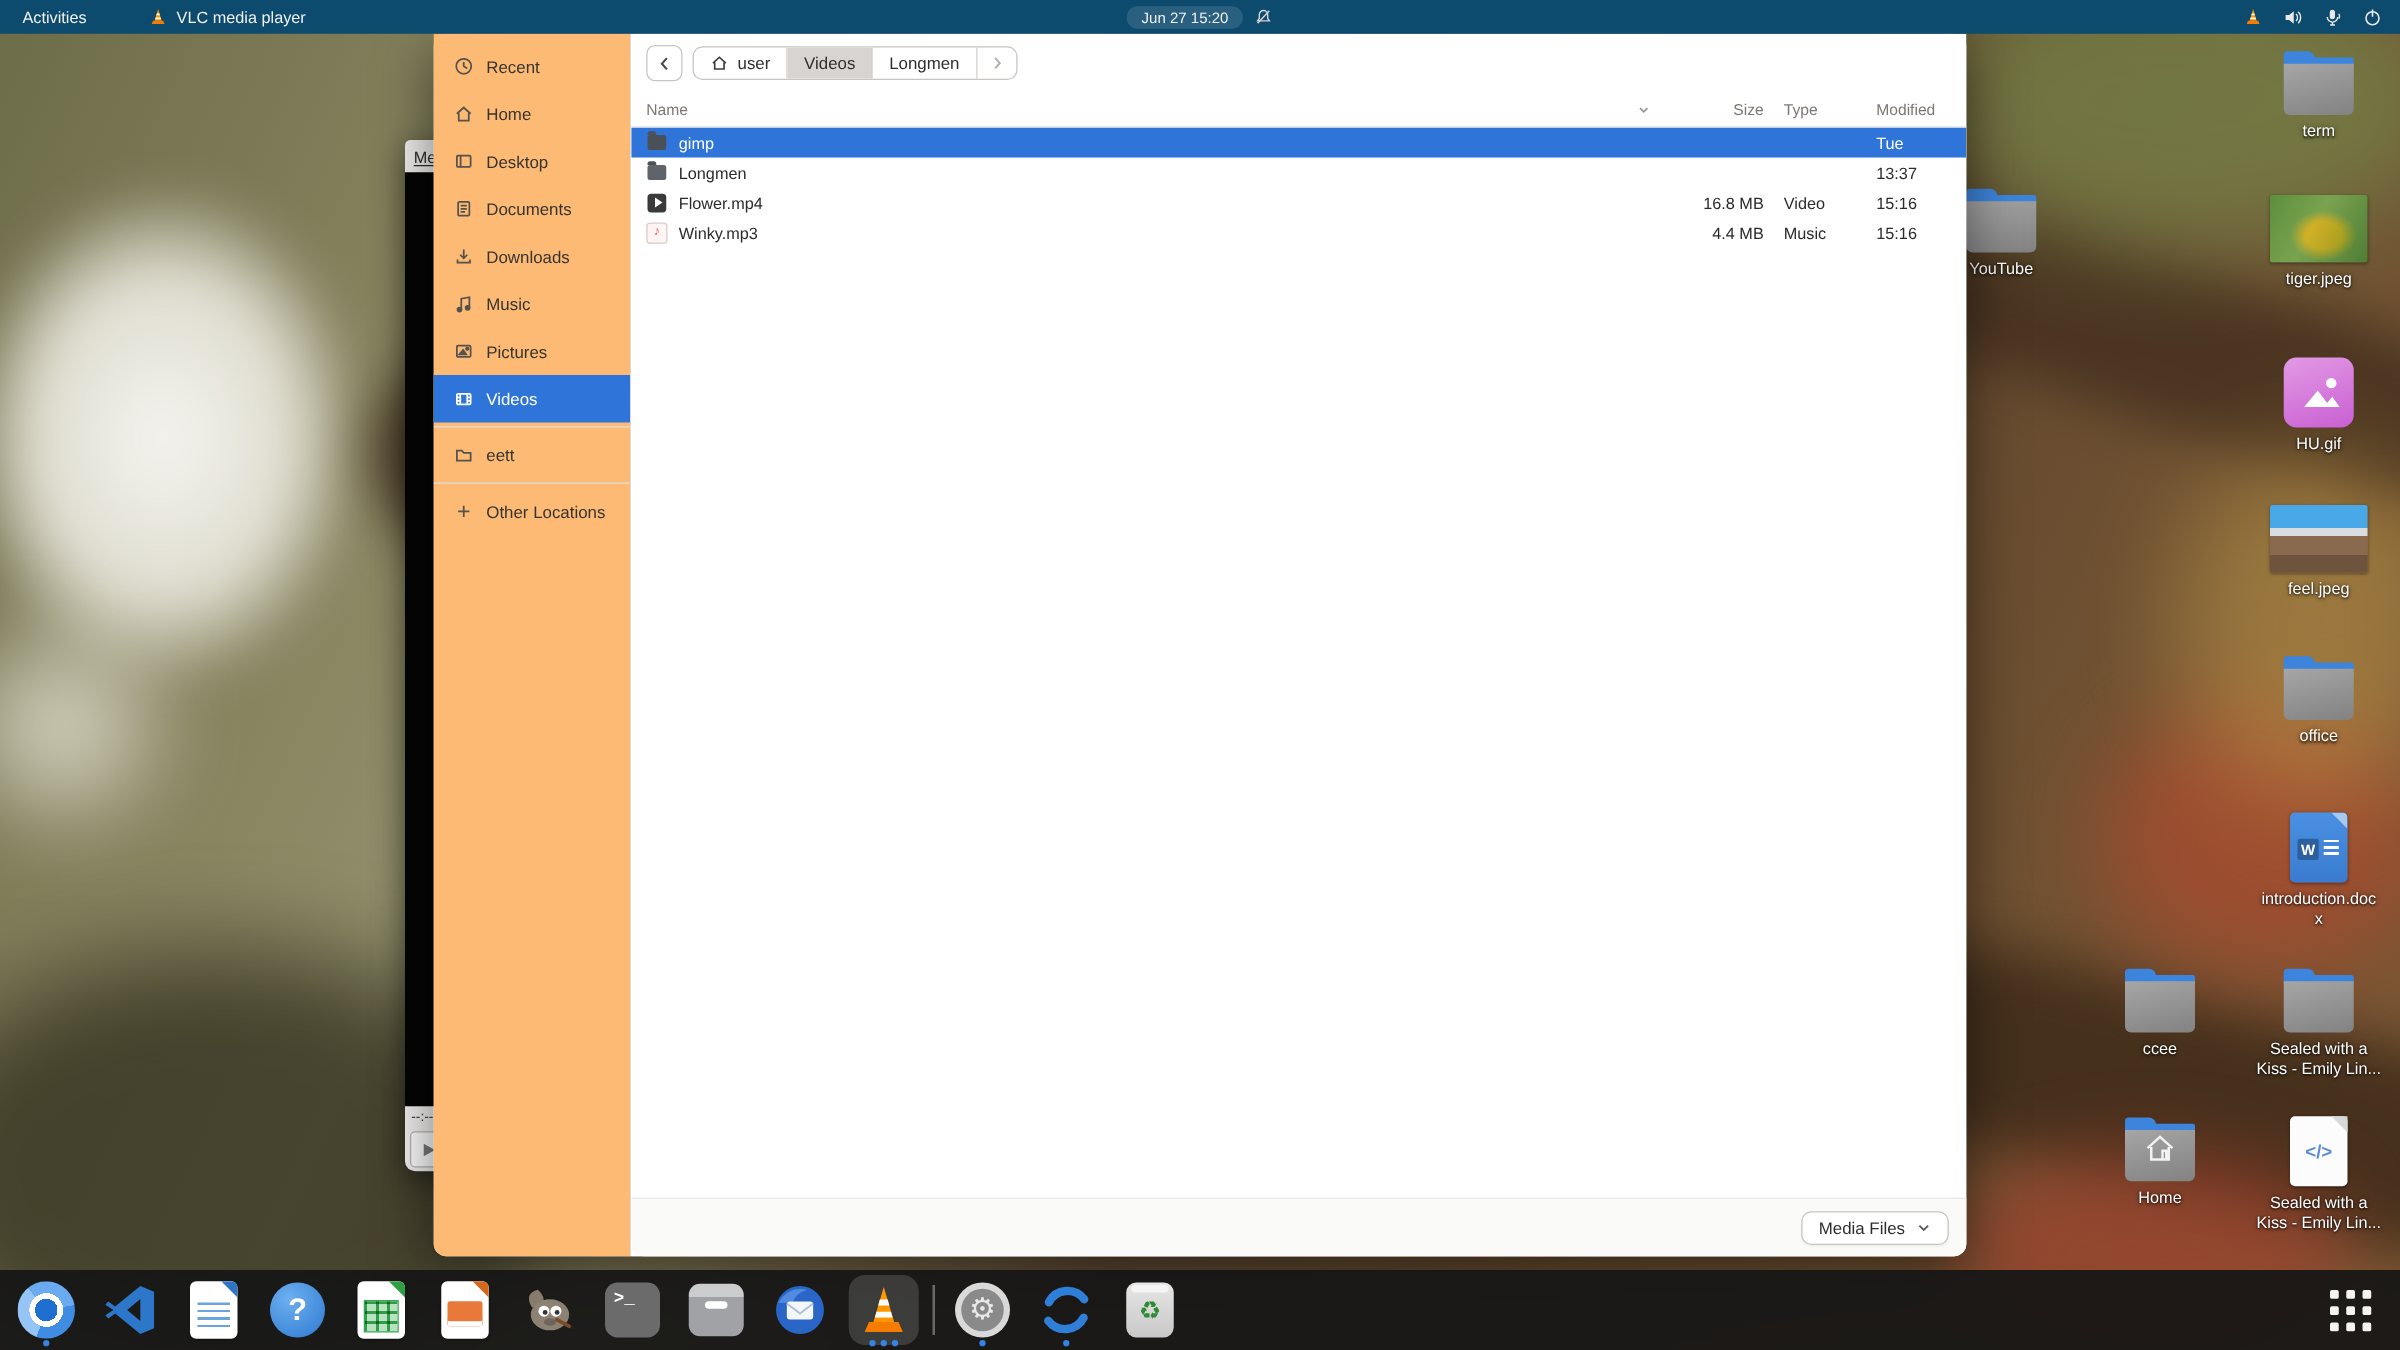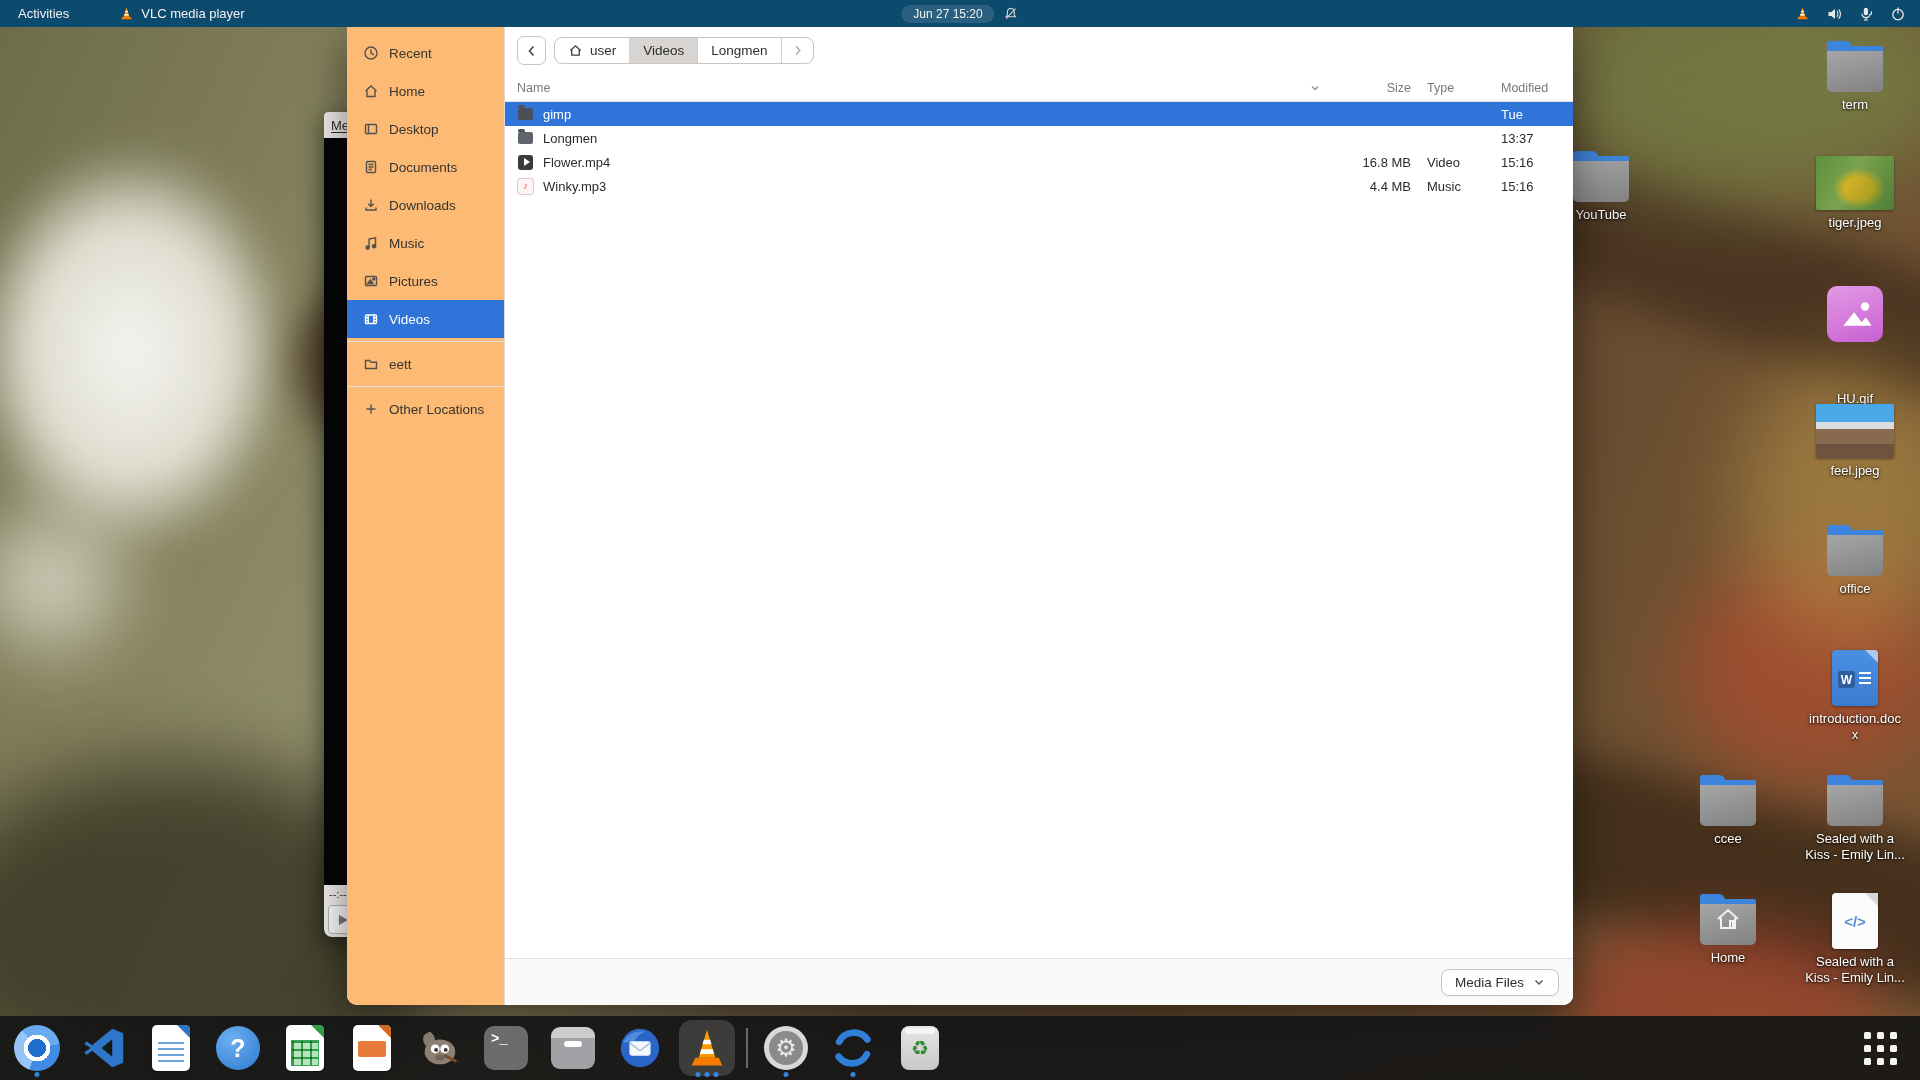--- a/index.html
+++ b/index.html
@@ -200,21 +200,21 @@
         <span class="fbody"></span>
       </span>
     <span class="di-label">YouTube</span>
   </div>
 
   <div class="di" style="left:1800px;top:156px;">
     <span class="thumb thumb-tiger"></span>
     <span class="di-label">tiger.jpeg</span>
   </div>
 
-  <div class="di" style="left:1800px;top:286px;gap:44px;">
+  <div class="di" style="left:1800px;top:286px;">
     <span class="gificon">
       <svg width="40" height="40" viewBox="0 0 48 48">
           <circle cx="36" cy="15" r="5" fill="#fff"></circle>
           <path d="M10 38 L23 22 L32 34 L37 28 L44 38 Z" fill="#fff"></path>
         </svg>
     </span>
     <span class="di-label">HU.gif</span>
   </div>
 
   <div class="di" style="left:1800px;top:404px;">

